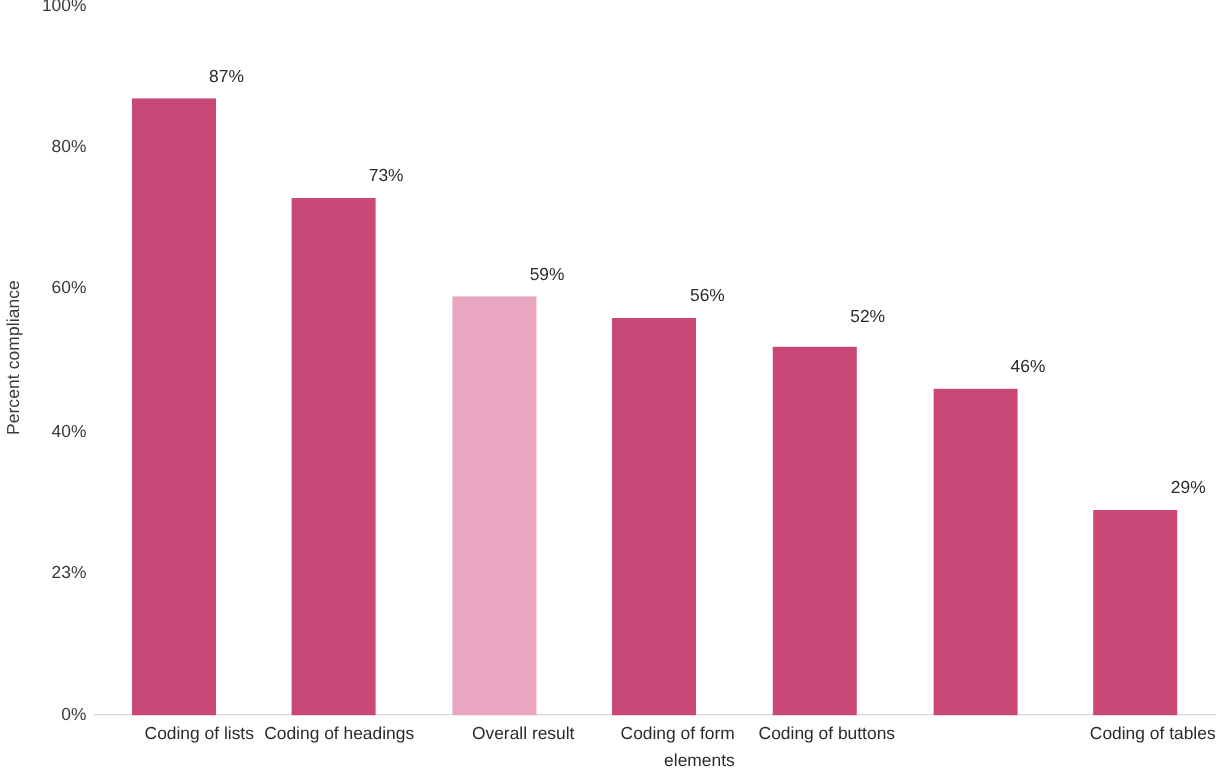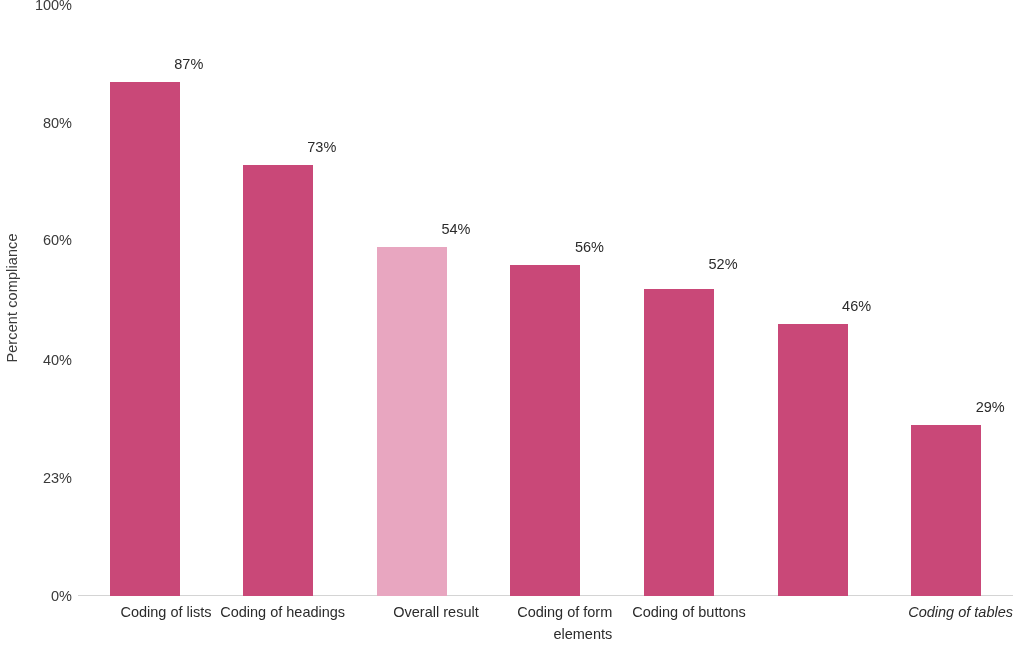--- a/index.html
+++ b/index.html
@@ -140,21 +140,21 @@
       <div class="bar-slot" style="left: 0px; width: 133.571px;">
         <div class="bar" title="Coding of lists 87%" style="height: 514.17px; background: rgb(201, 72, 120);"></div>
         <div class="bar-value" style="top: 50.83px;">87%</div>
       </div>
       <div class="bar-slot" style="left: 133px; width: 133.571px;">
         <div class="bar" title="Coding of headings 73%" style="height: 431.43px; background: rgb(201, 72, 120);"></div>
         <div class="bar-value" style="top: 133.57px;">73%</div>
       </div>
       <div class="bar-slot" style="left: 267.143px; width: 133.571px;">
         <div class="bar" title="Overall result 59%" style="height: 348.69px; background: rgb(232, 166, 192);"></div>
-        <div class="bar-value" style="top: 216.31px;">54%</div>
+        <div class="bar-value" style="top: 216.31px;">59%</div>
       </div>
       <div class="bar-slot" style="left: 400.714px; width: 133.571px;">
         <div class="bar" title="Coding of form elements 56%" style="height: 330.96px; background: rgb(201, 72, 120);"></div>
         <div class="bar-value" style="top: 234.04px;">56%</div>
       </div>
       <div class="bar-slot" style="left: 534.286px; width: 133.571px;">
         <div class="bar" title="Coding of buttons 52%" style="height: 307.32px; background: rgb(201, 72, 120);"></div>
         <div class="bar-value" style="top: 251px;">52%</div>
       </div>
       <div class="bar-slot" style="left: 667.857px; width: 133.571px;">
@@ -166,16 +166,16 @@
         <div class="bar-value" style="top: 393.61px;">29%</div>
       </div>
     </div>
 
   <div class="cat-labels">
       <div class="cat-label" style="left: 0px; width: 133.571px;">Coding of lists</div>
       <div class="cat-label" style="left: 133.571px; width: 133.571px;">Coding of headings</div>
       <div class="cat-label" style="left: 267.143px; width: 133.571px;">Overall result</div>
       <div class="cat-label" style="left: 400.714px; width: 133.571px;">Coding of form elements</div>
       <div class="cat-label" style="left: 534.286px; width: 133.571px;">Coding of buttons</div>
-      <div class="cat-label" style="left: 801.429px; width: 133.571px; font-style: italic;">Coding of tables</div>
+      <div class="cat-label" style="left: 801.429px; width: 133.571px;">Coding of tables</div>
     </div>
 
 </div>
 
 </body></html>

